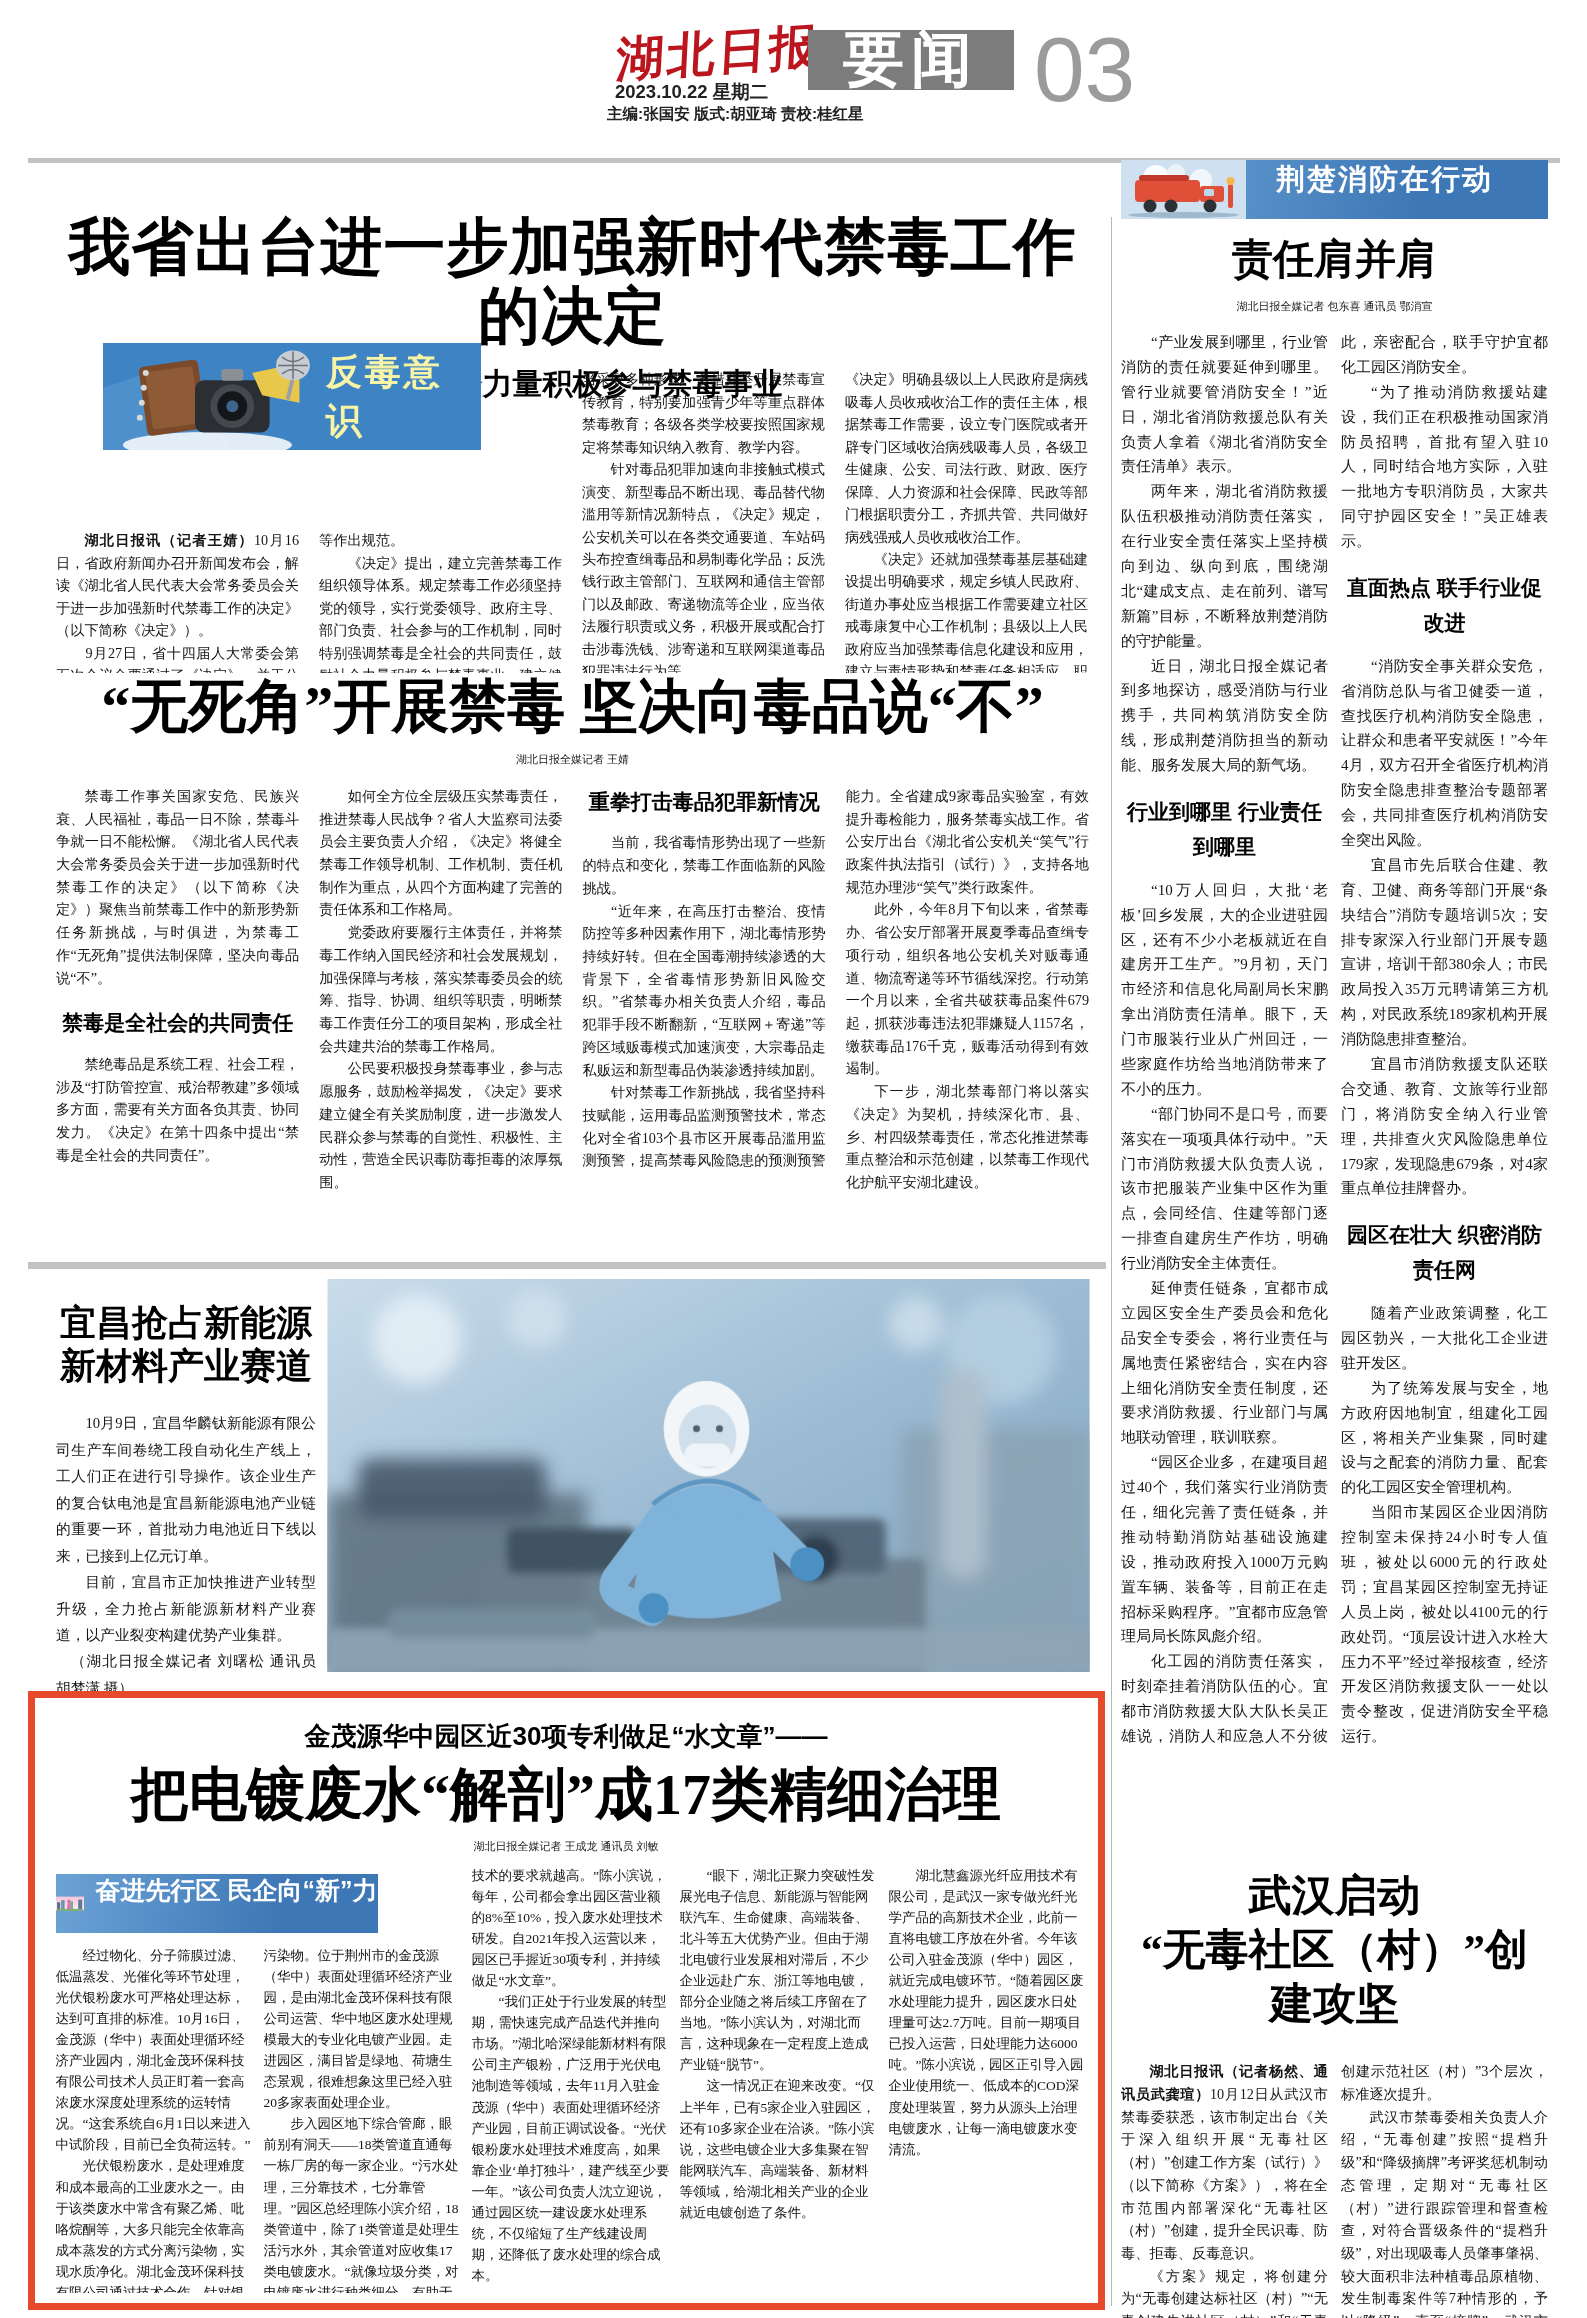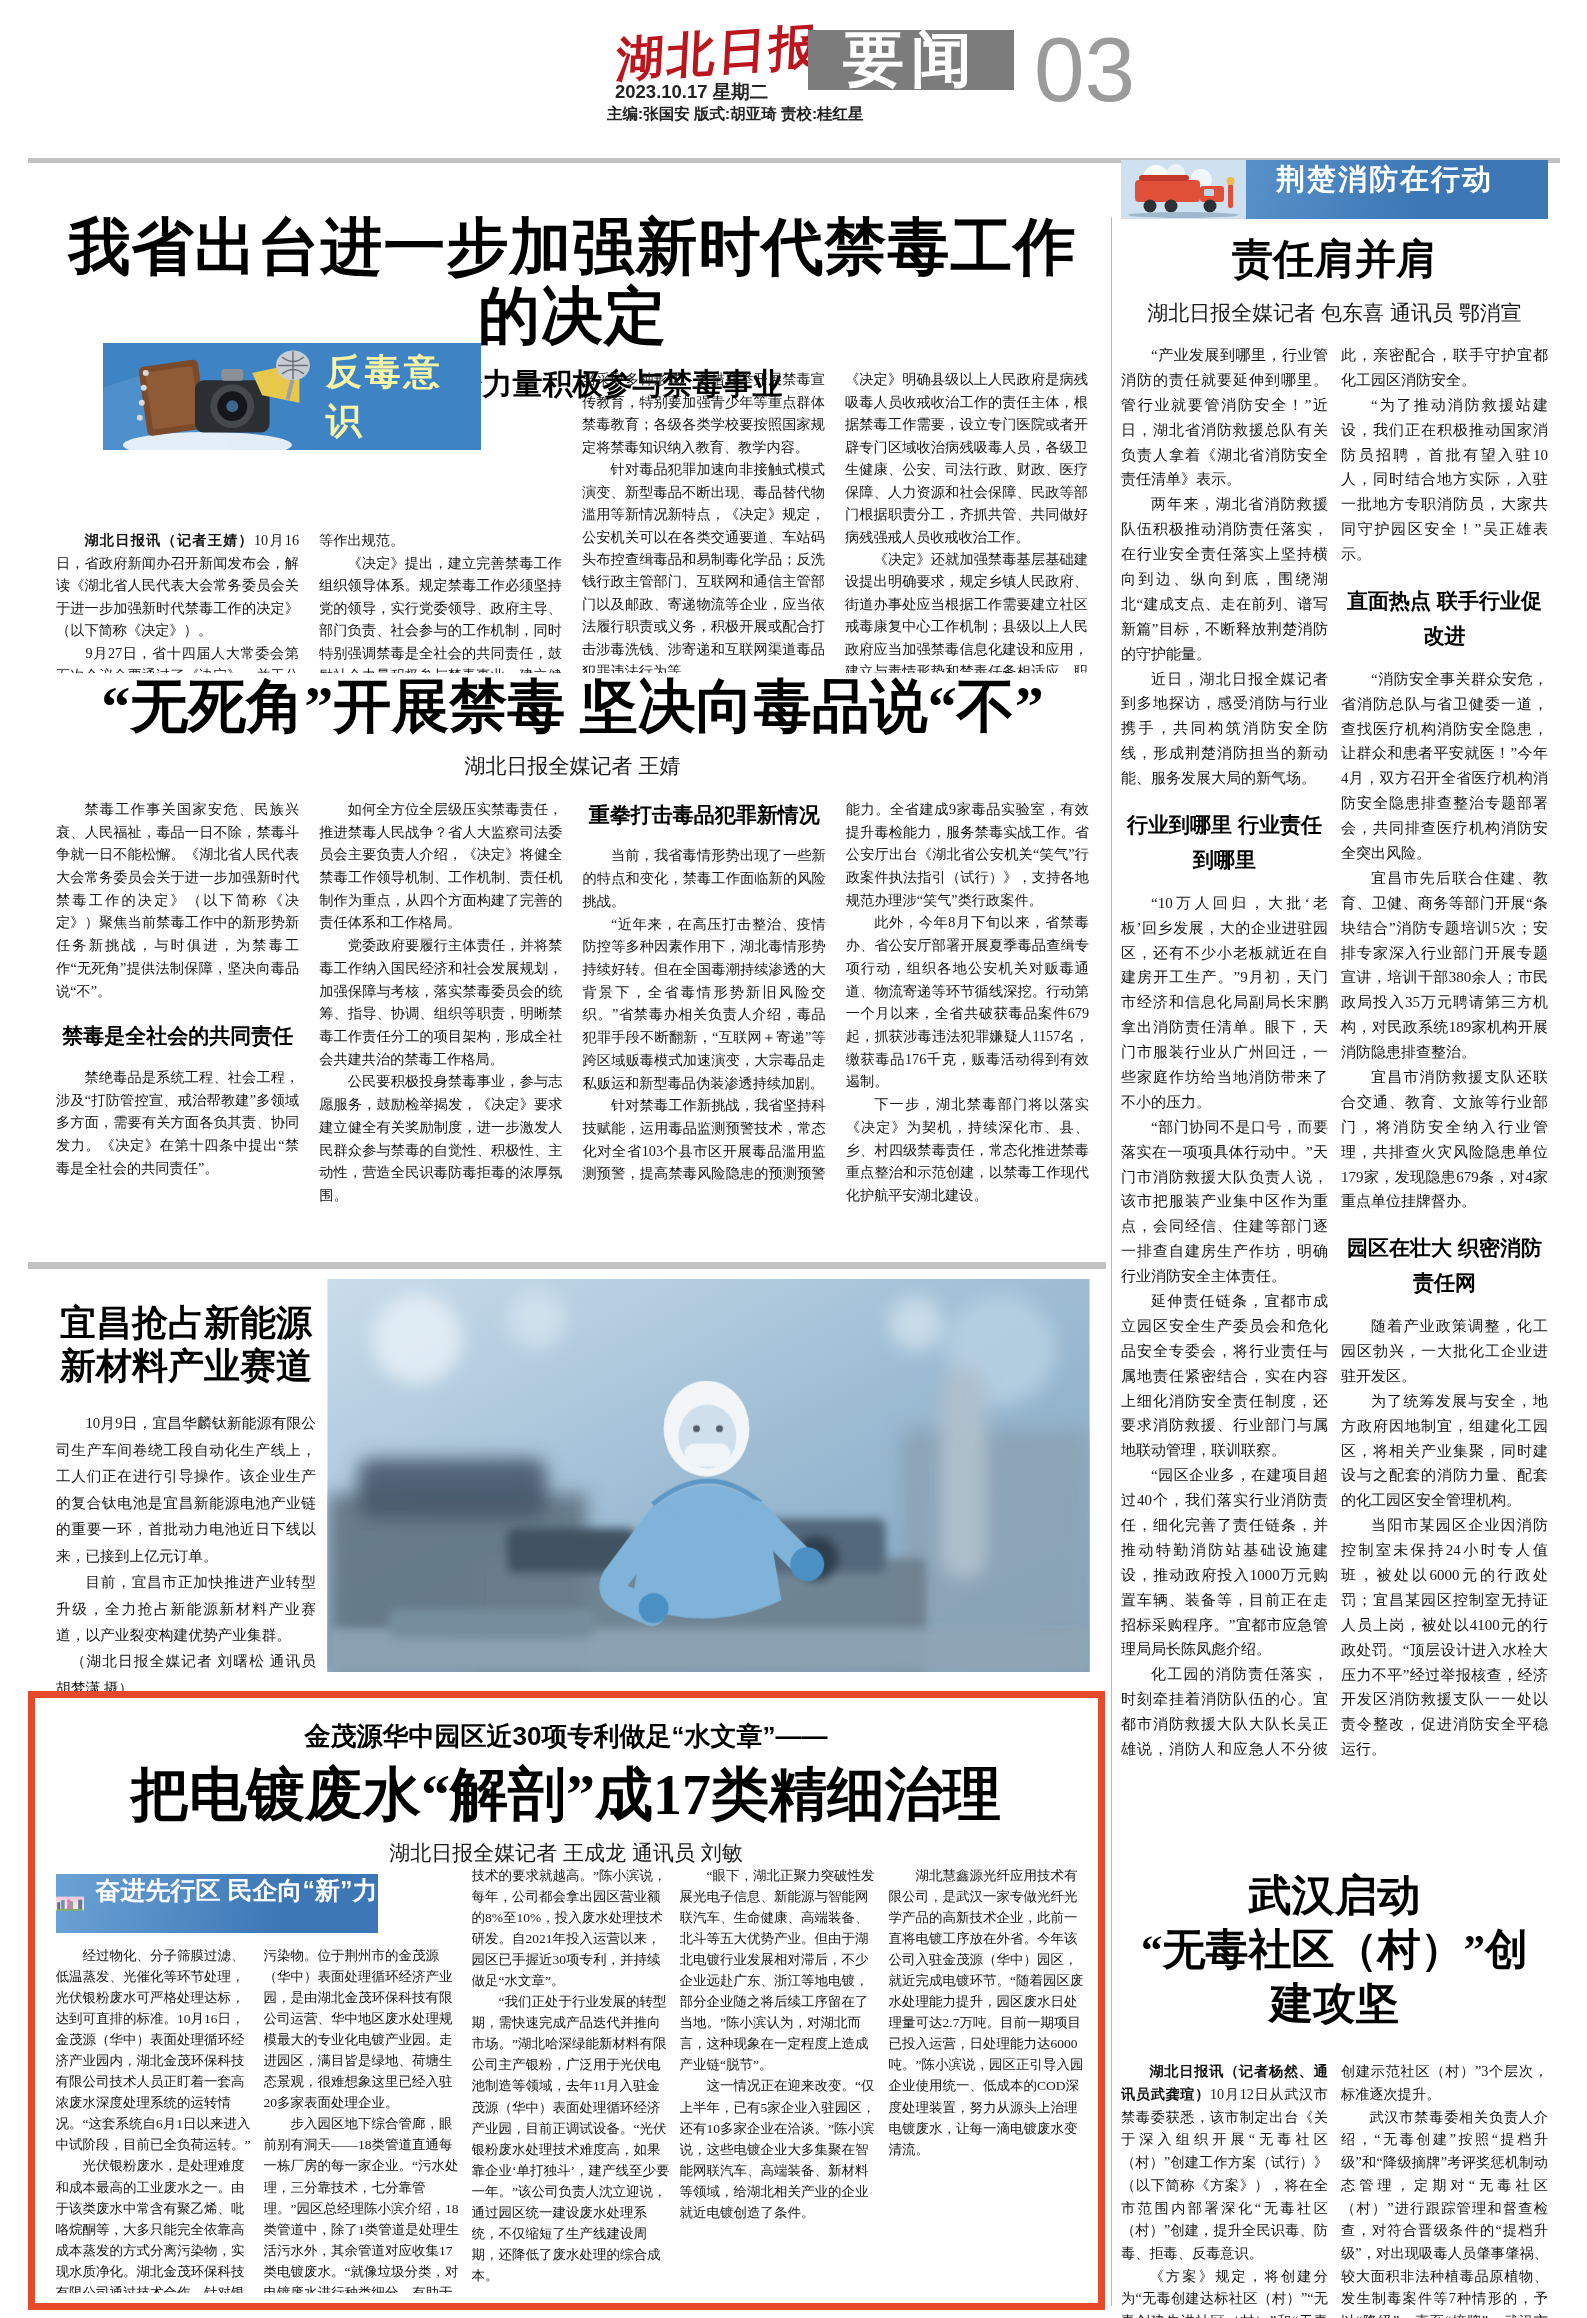--- a/index.html
+++ b/index.html
@@ -14,21 +14,21 @@
   .yaowen-box{width:206px;height:60px;background:#7c7c7c;display:flex;align-items:center;justify-content:center;}
   .yaowen-box span{font-family:"Liberation Sans",sans-serif;font-weight:bold;font-size:61px;color:#fff;letter-spacing:7px;}
   .pagenum{font-family:"Liberation Sans",sans-serif;font-size:91px;color:#9b9b9b;line-height:1;}
   .hrule{background:#c2c2c2;}
   .vrule{background:#b8b8b8;}
   
   .para,.coltext{white-space:pre-line;text-align:justify;}
   .coltext{font-size:14.2px;line-height:1.58;}
   .colhead{font-family:"Liberation Sans",sans-serif;font-weight:bold;font-size:21px;
            text-align:center;margin:17px 0 13px 0;white-space:normal;break-inside:avoid;color:#000;}
-  .byline{font-family:"Liberation Sans",sans-serif;font-size:21px;text-align:center;color:#1a1a1a;}
+  .byline{font-family:"Liberation Sans",sans-serif;font-size:11px;text-align:center;color:#1a1a1a;}
   
   .lead-headline{font-family:"Liberation Sans",sans-serif;font-weight:900;font-size:62px;
                  text-align:center;letter-spacing:1px;line-height:1.12;color:#000;}
   .lead-subtitle{font-size:30px;font-weight:700;text-align:center;margin-top:13px;color:#000;}
   .fixedcol{position:absolute;width:243px;overflow:hidden;}
   .hbfb-badge{background:#3e83c4;display:flex;}
   .hbfb-label{font-family:"Liberation Sans",sans-serif;font-weight:bold;font-size:36px;color:#f8f4a6;
               align-self:center;margin-left:14px;letter-spacing:3px;}
   
   .h2-serif{font-family:"Liberation Serif",serif;font-weight:900;text-align:center;color:#000;line-height:1.1;}
@@ -44,21 +44,21 @@
   .rb-col{position:absolute;width:198px;overflow:hidden;font-size:13.5px;line-height:1.56;}
   
   .photo-frame{overflow:hidden;}
 </style>
 </head>
 <body>
 
 <div class="abs" style="left:616px;top:29px;">
   <div class="logo">湖北日报</div>
 </div>
-<div class="abs mh-date" style="left:615px;top:79px;">2023.10.17 星期二</div>
+<div class="abs mh-date" style="left:615px;top:79px;">2023.10.22 星期二</div>
 <div class="abs mh-staff" style="left:563px;top:104px;">主编:张国安 版式:胡亚琦 责校:桂红星</div>
 <div class="abs yaowen-box" style="left:808px;top:30px;">
   <span>要闻</span>
 </div>
 <div class="abs pagenum" style="left:1034px;top:24px;">03</div>
 <div class="abs hrule" style="left:27.5px;top:158px;width:1532px;height:5px;"></div>
 
 <div class="abs" style="left:56px;top:212px;width:1033px;">
   <div class="lead-headline">我省出台进一步加强新时代禁毒工作的决定</div>
   <div class="lead-subtitle">鼓励社会力量积极参与禁毒事业</div>

